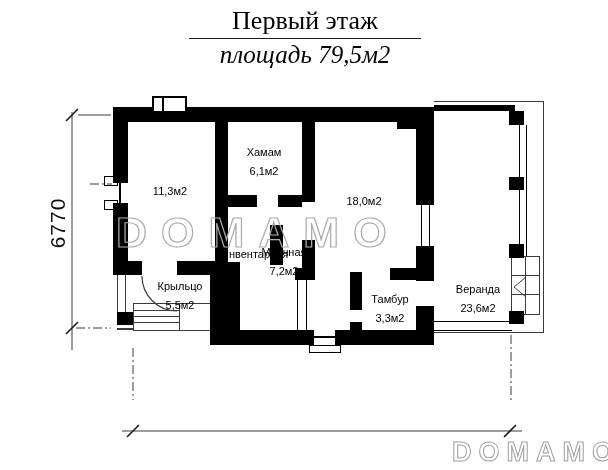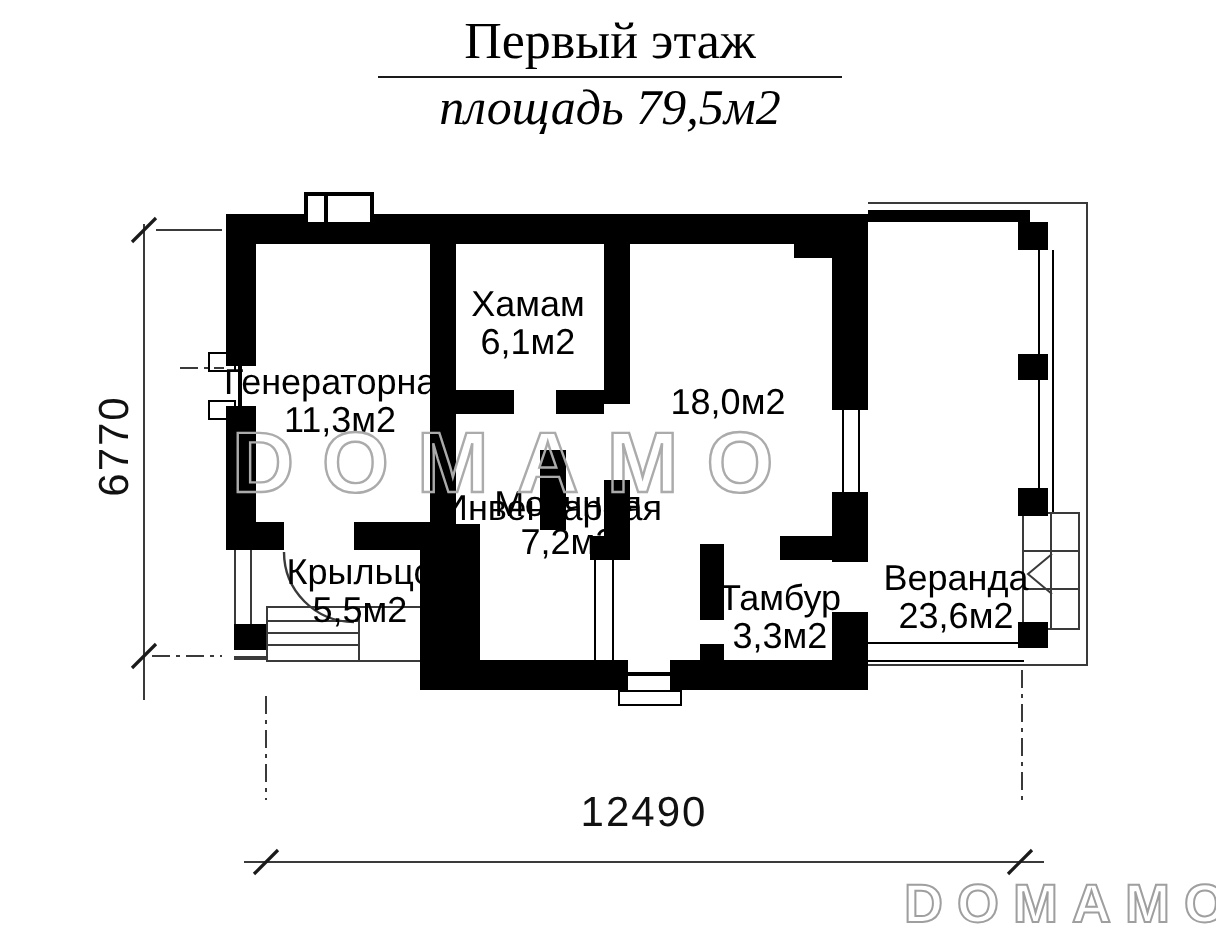--- a/index.html
+++ b/index.html
@@ -7,21 +7,21 @@
         font-family:"Liberation Sans",sans-serif;color:#000;padding-left:48px;}
   
   .title-block{position:absolute;left:305px;top:6px;transform:translateX(-50%);
         text-align:center;font-family:"Liberation Serif",serif;z-index:60;}
   .title-line1{font-size:26px;line-height:30px;padding:0 4px 2px 4px;}
   .title-rule{height:0;border-top:1.6px solid #1a1a1a;width:232px;margin:0 auto;}
   .title-line2{font-size:25px;line-height:29px;padding-top:1px;font-style:italic;}
   
   .wall{position:absolute;background:#000;z-index:10;}
   .thin{position:absolute;z-index:8;}
-  .room-label{position:absolute;z-index:40;font-size:18px;line-height:19px;
+  .room-label{position:absolute;z-index:40;font-size:11px;line-height:19px;
         text-align:center;white-space:nowrap;transform:translateX(-50%);}
   .room-label.left-align{transform:none;text-align:left;margin-top:37px;}
   .dim-text{position:absolute;z-index:45;font-size:21px;letter-spacing:1px;color:#111;}
   .watermark{position:absolute;z-index:50;font-weight:bold;color:transparent;
         -webkit-text-stroke:1.2px #ababab;white-space:nowrap;}
   .wm-center{left:116px;top:208px;font-size:43px;letter-spacing:14px;}
   .wm-corner{left:452px;top:437px;font-size:27px;letter-spacing:7px;-webkit-text-stroke:1px #9f9f9f;}
   svg.overlay{position:absolute;left:0;top:0;z-index:30;}
 </style>
 </head>
@@ -112,21 +112,20 @@
   <div class="thin" style="left:117px;top:275px;width:7px;height:37px;border-left:1.5px solid #3a3a3a;border-right:1.5px solid #3a3a3a;"></div>
   <div class="thin" style="left:117px;top:328px;width:93px;height:2px;background:#3a3a3a;"></div>
   <div class="thin" style="left:133px;top:303px;width:77px;height:26px;border:1px solid #3a3a3a;background:#fff;">
     <div style="position:absolute;left:45px;top:0;width:1px;height:100%;background:#3a3a3a;"></div>
     <div style="position:absolute;left:0;top:6px;width:45px;height:1px;background:#3a3a3a;"></div>
     <div style="position:absolute;left:0;top:12px;width:45px;height:1px;background:#3a3a3a;"></div>
     <div style="position:absolute;left:0;top:18px;width:45px;height:1px;background:#3a3a3a;"></div>
   </div>
 
   <div class="room-label" style="left:170px;top:182px;">
-    <div>Генераторная</div>
     <div>11,3м2</div>
   </div>
   <div class="room-label" style="left:264px;top:143px;">
     <div>Хамам</div>
     <div>6,1м2</div>
   </div>
   <div class="room-label" style="left:364px;top:192px;">
     <div>18,0м2</div>
   </div>
   <div class="room-label" style="left:478px;top:280px;">
@@ -143,21 +142,20 @@
   <div class="room-label" style="left:180px;top:277px;">
     <div>Крыльцо</div>
     <div>5,5м2</div>
   </div>
   <div class="room-label" style="left:390px;top:290px;">
     <div>Тамбур</div>
     <div>3,3м2</div>
   </div>
 
   <div class="dim-text" style="left:58px;top:223px;transform:translate(-50%,-50%) rotate(-90deg);">6770</div>
-  <div class="dim-text" style="left:322px;top:407px;transform:translate(-50%,-50%);">12490</div>
 
   <svg class="overlay" width="608" height="470" viewBox="0 0 608 470">
 
     <line x1="72" y1="112" x2="72" y2="350" stroke="#3a3a3a" stroke-width="1"></line>
     <line x1="78" y1="115" x2="111" y2="115" stroke="#3a3a3a" stroke-width="1"></line>
     <line x1="66" y1="121" x2="78" y2="109" stroke="#1a1a1a" stroke-width="1.6"></line>
     <line x1="66" y1="334" x2="78" y2="322" stroke="#1a1a1a" stroke-width="1.6"></line>
 
     <line x1="122" y1="431" x2="522" y2="431" stroke="#3a3a3a" stroke-width="1"></line>
     <line x1="127" y1="437" x2="139" y2="425" stroke="#1a1a1a" stroke-width="1.6"></line>

